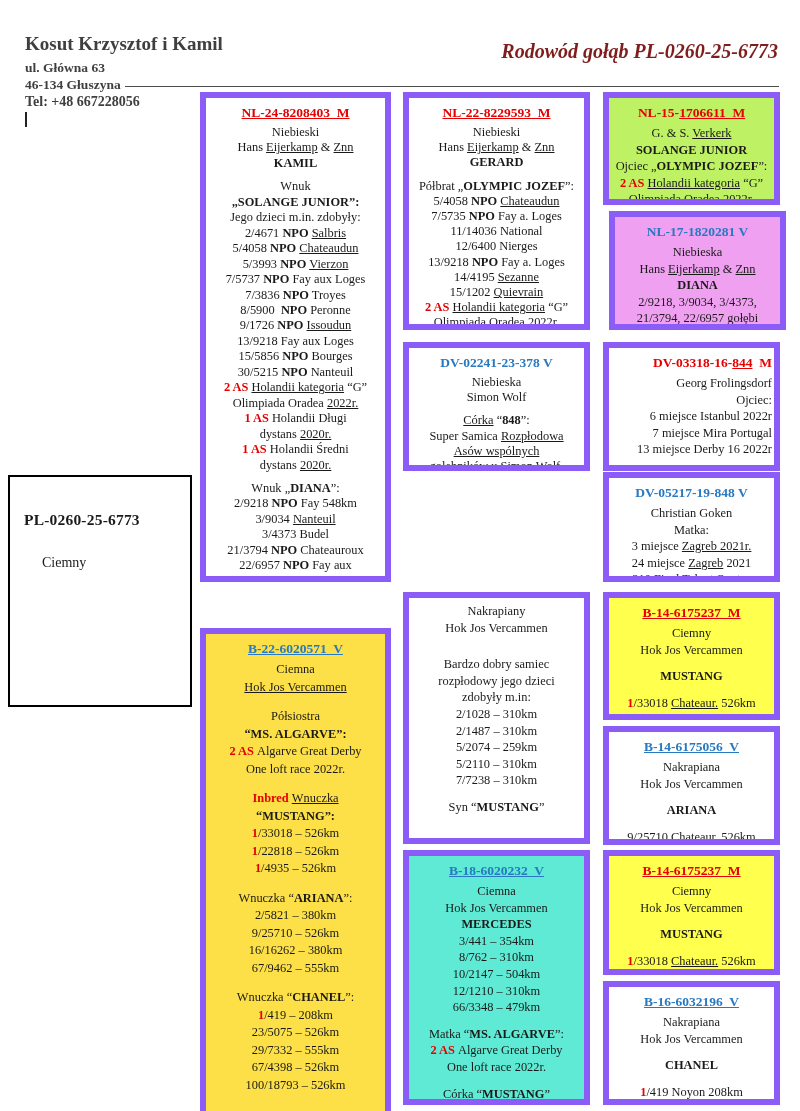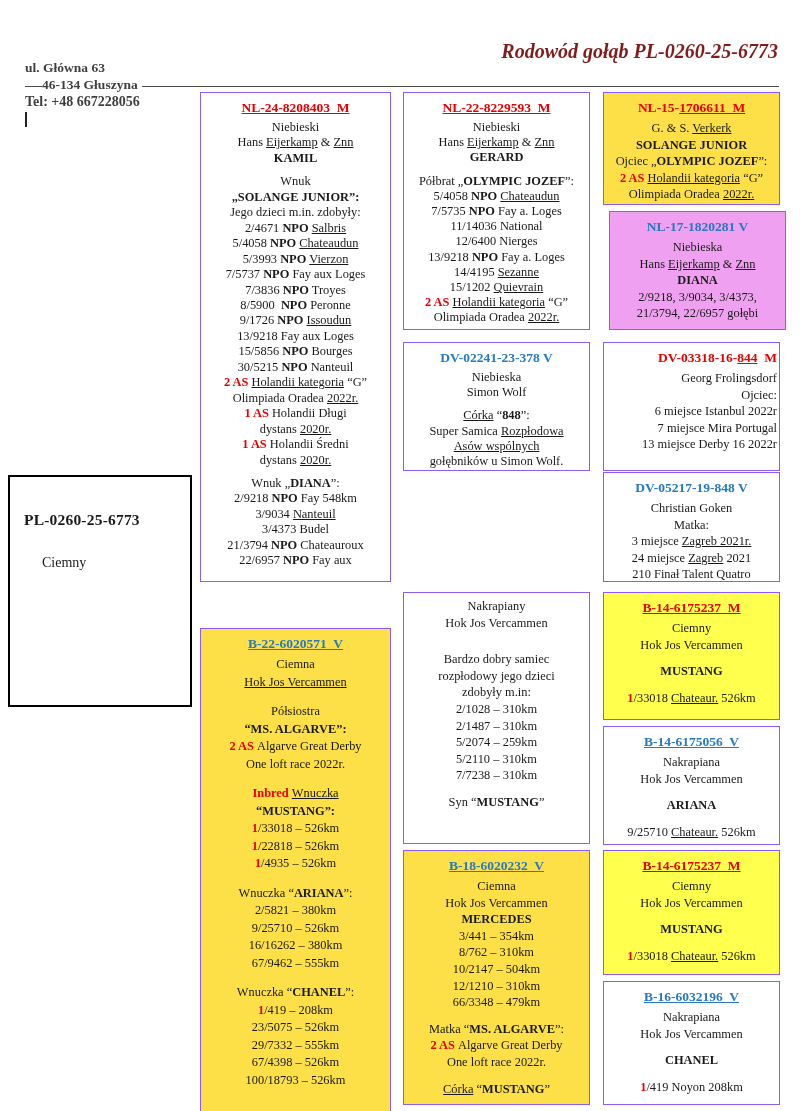--- a/index.html
+++ b/index.html
@@ -3,28 +3,28 @@
 <meta charset="utf-8">
 <style>
   * { margin:0; padding:0; box-sizing:border-box; }
   html,body { background:#ffffff; }
   body { font-family:"Liberation Serif","DejaVu Serif",serif; color:#1a1a1a; }
   .page { position:relative; width:800px; height:1111px; background:#ffffff; overflow:hidden; }
 
   
   .owner   { position:absolute; left:25px; top:33px; font-size:19px; font-weight:bold; color:#3f3f3f; }
   .addr1   { position:absolute; left:25px; top:60px;  font-size:13.5px; font-weight:bold; color:#3f3f3f; }
-  .addr2   { position:absolute; left:42px; top:77px;  font-size:13.5px; font-weight:bold; color:#3f3f3f; background:#fff; padding-right:4px; }
+  .addr2   { position:absolute; left:25px; top:77px;  font-size:13.5px; font-weight:bold; color:#3f3f3f; background:#fff; padding-right:4px; }
   .phone   { position:absolute; left:25px; top:94px;  font-size:14px; font-weight:bold; color:#3f3f3f; }
   .doc-title { position:absolute; right:22px; top:40px; font-size:20px; font-weight:bold; font-style:italic; color:#7f1d1d; }
   .hr      { position:absolute; left:25px; right:21px; top:86px; border-top:1.5px solid #4d4d4d; }
   .cursor  { position:absolute; left:25px; top:112px; width:1.5px; height:15px; background:#222; }
 
   
-  .box { position:absolute; border:1px solid #8b5cf6; background:#fff; text-align:center; overflow:hidden; padding:5px 2px 0 2px; }
+  .box { position:absolute; border:6px solid #8b5cf6; background:#fff; text-align:center; overflow:hidden; padding:5px 2px 0 2px; }
   .box-title { font-size:13.5px; font-weight:bold; line-height:20px; margin-bottom:2px; white-space:pre-wrap; }
   .ln  { font-size:12.4px; line-height:16.6px; white-space:pre-wrap; }
   .gap { height:10px; }
 
   .bold { font-weight:bold; }
   .und  { text-decoration:underline; }
   .c-red  { color:var(--red,#e60000); }
   .c-blue { color:var(--blue,#2779c2); }
 
   #box-father{left:200px;top:92px;width:191px;height:490px}
@@ -52,20 +52,21 @@
 
   
   #box-subject { position:absolute; left:8px; top:475px; width:184px; height:232px; border:2.5px solid #000; background:#fff; padding:34px 6px 0 14px; }
   .subject-ring  { font-size:15.5px; font-weight:bold; letter-spacing:0.2px; }
   .subject-color { font-size:14px; margin-top:26px; margin-left:18px; }
 </style>
 </head>
 <body>
 
 <div class="page">
+  <div class="owner">Kosut Krzysztof i Kamil</div>
   <div class="addr1">ul. Główna 63</div>
   <div class="hr"></div>
   <div class="addr2">46-134 Głuszyna</div>
   <div class="phone">Tel: +48 667228056</div>
   <div class="doc-title">Rodowód gołąb PL-0260-25-6773</div>
   <div class="cursor"></div>
 
   <div id="box-subject">
     <div class="subject-ring">PL-0260-25-6773</div>
     <div class="subject-color">Ciemny</div>
@@ -169,38 +170,38 @@
       <div class="ln"><span>rozpłodowy jego dzieci</span></div>
       <div class="ln"><span>zdobyły m.in:</span></div>
       <div class="ln"><span>2/1028 – 310km</span></div>
       <div class="ln"><span>2/1487 – 310km</span></div>
       <div class="ln"><span>5/2074 – 259km</span></div>
       <div class="ln"><span>5/2110 – 310km</span></div>
       <div class="ln"><span>7/7238 – 310km</span></div>
       <div class="ln gap"></div>
       <div class="ln"><span>Syn “</span><span class="bold">MUSTANG</span><span>”</span></div>
     </div>
-  <div class="box" id="box-gp4" style="background: #fde047;">
+  <div class="box" id="box-gp4" style="background: #5eead4;">
       <div class="box-title"><span class="c-blue bold und">B-18-6020232  V</span></div>
       <div class="ln"><span>Ciemna</span></div>
       <div class="ln"><span>Hok Jos Vercammen</span></div>
       <div class="ln"><span class="bold">MERCEDES</span></div>
       <div class="ln"><span>3/441 – 354km</span></div>
       <div class="ln"><span>8/762 – 310km</span></div>
       <div class="ln"><span>10/2147 – 504km</span></div>
       <div class="ln"><span>12/1210 – 310km</span></div>
       <div class="ln"><span>66/3348 – 479km</span></div>
       <div class="ln gap"></div>
       <div class="ln"><span>Matka “</span><span class="bold">MS. ALGARVE</span><span>”:</span></div>
       <div class="ln"><span class="c-red bold">2 AS </span><span>Algarve Great Derby</span></div>
       <div class="ln"><span>One loft race 2022r.</span></div>
       <div class="ln gap"></div>
       <div class="ln"><span class="und">Córka</span><span> “</span><span class="bold">MUSTANG</span><span>”</span></div>
     </div>
-  <div class="box" id="box-ggp1" style="background: #fde047;">
+  <div class="box" id="box-ggp1" style="background: #bef264;">
       <div class="box-title"><span class="c-red bold">NL-15-</span><span class="c-red bold und">1706611  M</span></div>
       <div class="ln"><span>G. &amp; S. </span><span class="und">Verkerk</span></div>
       <div class="ln"><span class="bold">SOLANGE JUNIOR</span></div>
       <div class="ln"><span>Ojciec „</span><span class="bold">OLYMPIC JOZEF</span><span>”:</span></div>
       <div class="ln"><span class="c-red bold">2 AS </span><span class="und">Holandii kategoria</span><span> “G”</span></div>
       <div class="ln"><span>Olimpiada Oradea </span><span class="und">2022r.</span></div>
     </div>
   <div class="box" id="box-ggp2" style="background: rgb(240, 160, 240); margin-left: 6px;">
       <div class="box-title"><span class="c-blue bold">NL-17-1820281 V</span></div>
       <div class="ln"><span>Niebieska</span></div>

